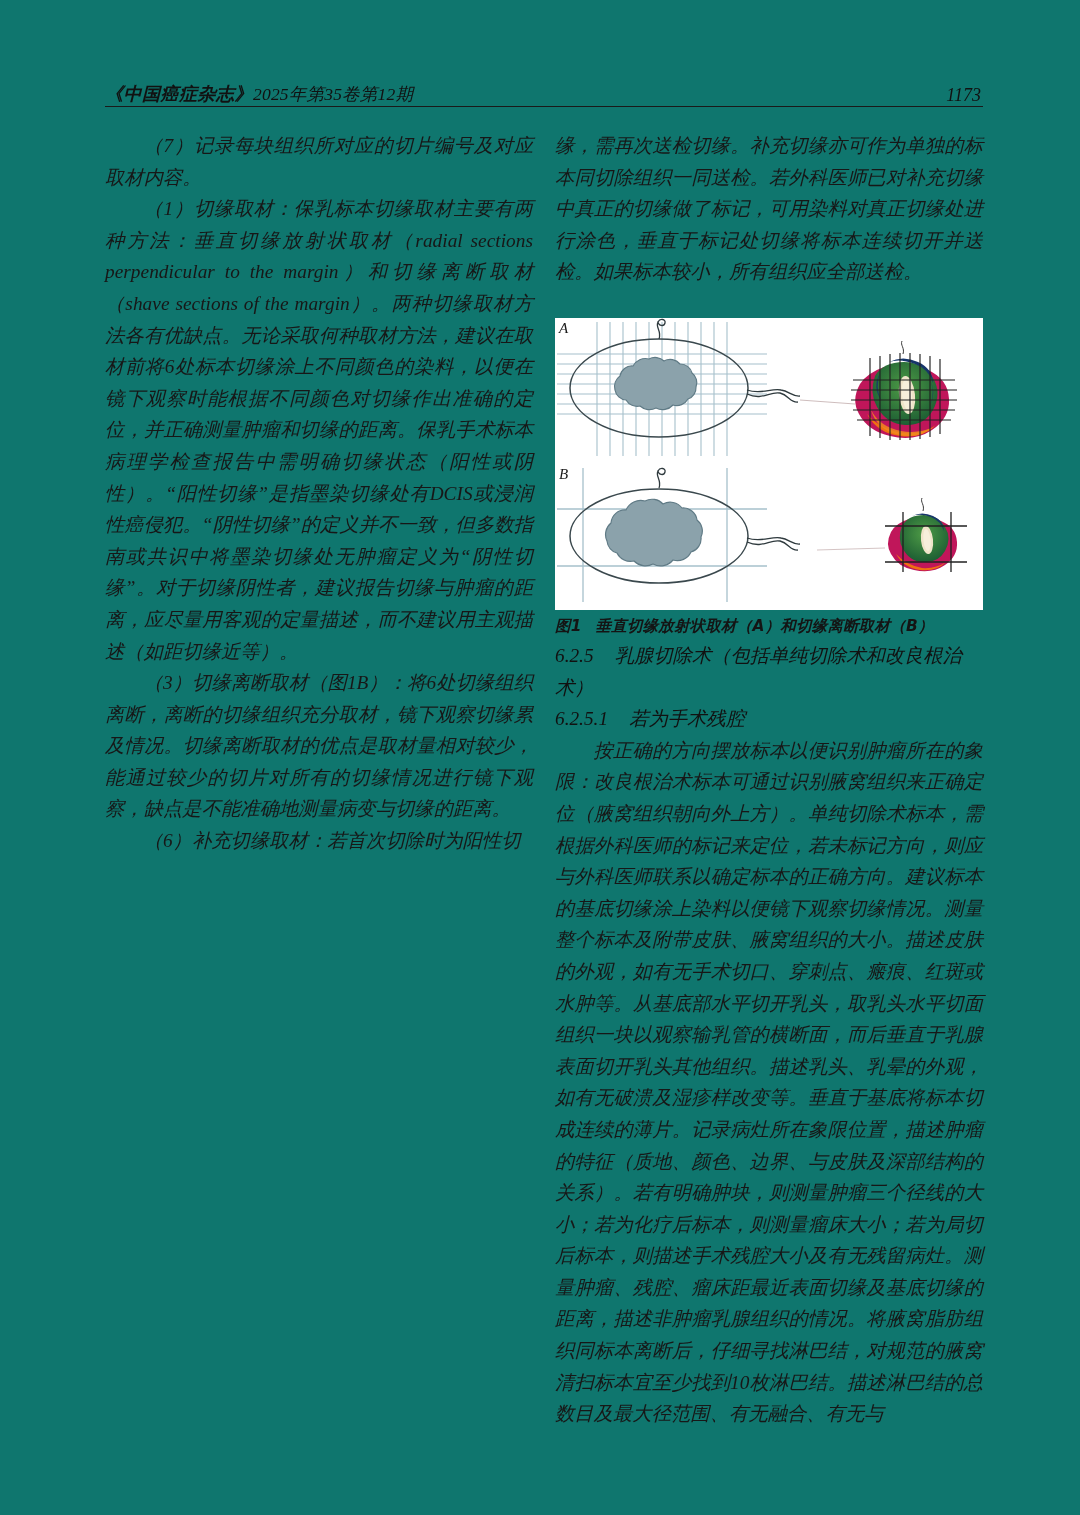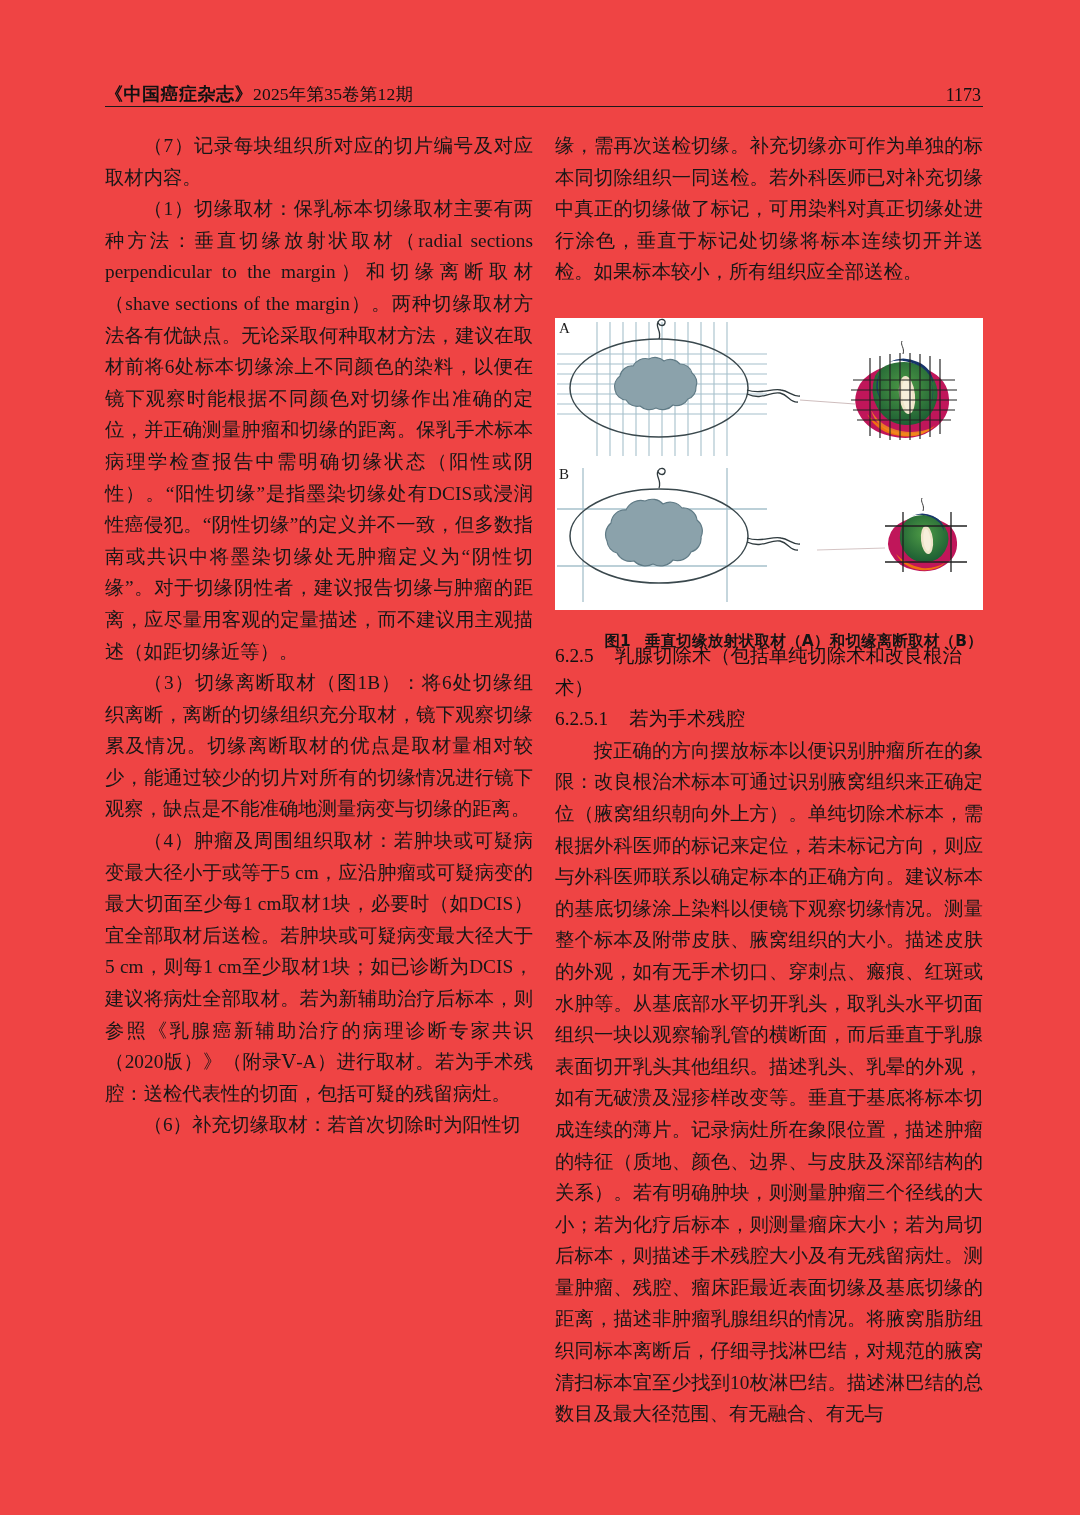--- a/index.html
+++ b/index.html
@@ -15,21 +15,22 @@
     color: #1a1a1a;
     position: relative;
     overflow: hidden;
   }
 
   .page {
     position: absolute;
     left: 0; top: 0;
     width: 1080px;
     height: 1515px;
-    background: #ef4444;
+    background: #0f766e;
+    font-style: italic;
   }
 
   
   .runhead {
     position: absolute;
     left: 105px;
     top: 74px;
     width: 878px;
     height: 32px;
     display: flex;
@@ -120,22 +121,22 @@
     left: 4px;
     top: 2px;
     font-family: "Liberation Serif", serif;
     font-size: 15px;
     color: #1a1a1a;
     z-index: 6;
   }
   .panel svg { position: absolute; left: 0; top: 0; }
 
   .figcaption {
-    margin-top: 21px;
-    text-align: right;
+    margin-top: 6px;
+    text-align: left;
     font-size: 15.4px;
     font-weight: bold;
     font-family: "DejaVu Sans", "Liberation Sans", sans-serif;
     letter-spacing: 0.3px;
     color: #141414;
   }
   .figcaption .gap { display: inline-block; width: 0.9em; }
 
   
   .col-right-lower {
@@ -158,21 +159,20 @@
 
   <div class="col col-left">
     <p class="body indent">（7）记录每块组织所对应的切片编号及对应取材内容。</p>
 
 
     <p class="body indent">（1）切缘取材：保乳标本切缘取材主要有两种方法：垂直切缘放射状取材（radial sections perpendicular to the margin）和切缘离断取材（shave sections of the margin）。两种切缘取材方法各有优缺点。无论采取何种取材方法，建议在取材前将6处标本切缘涂上不同颜色的染料，以便在镜下观察时能根据不同颜色对切缘作出准确的定位，并正确测量肿瘤和切缘的距离。保乳手术标本病理学检查报告中需明确切缘状态（阳性或阴性）。“阳性切缘”是指墨染切缘处有DCIS或浸润性癌侵犯。“阴性切缘”的定义并不一致，但多数指南或共识中将墨染切缘处无肿瘤定义为“阴性切缘”。对于切缘阴性者，建议报告切缘与肿瘤的距离，应尽量用客观的定量描述，而不建议用主观描述（如距切缘近等）。</p>
 
 
     <p class="body indent">（3）切缘离断取材（图1B）：将6处切缘组织离断，离断的切缘组织充分取材，镜下观察切缘累及情况。切缘离断取材的优点是取材量相对较少，能通过较少的切片对所有的切缘情况进行镜下观察，缺点是不能准确地测量病变与切缘的距离。</p>
 
-    <p class="body indent">（4）肿瘤及周围组织取材：若肿块或可疑病变最大径小于或等于5 cm，应沿肿瘤或可疑病变的最大切面至少每1 cm取材1块，必要时（如DCIS）宜全部取材后送检。若肿块或可疑病变最大径大于5 cm，则每1 cm至少取材1块；如已诊断为DCIS，建议将病灶全部取材。若为新辅助治疗后标本，则参照《乳腺癌新辅助治疗的病理诊断专家共识（2020版）》（附录Ⅴ-A）进行取材。若为手术残腔：送检代表性的切面，包括可疑的残留病灶。</p>
 
     <p class="body indent">（6）补充切缘取材：若首次切除时为阳性切</p>
   </div>
 
   <div class="col col-right">
     <p class="body">缘，需再次送检切缘。补充切缘亦可作为单独的标本同切除组织一同送检。若外科医师已对补充切缘中真正的切缘做了标记，可用染料对真正切缘处进行涂色，垂直于标记处切缘将标本连续切开并送检。如果标本较小，所有组织应全部送检。</p>
   </div>
 
   <div class="figure">
     <div class="figbox">

